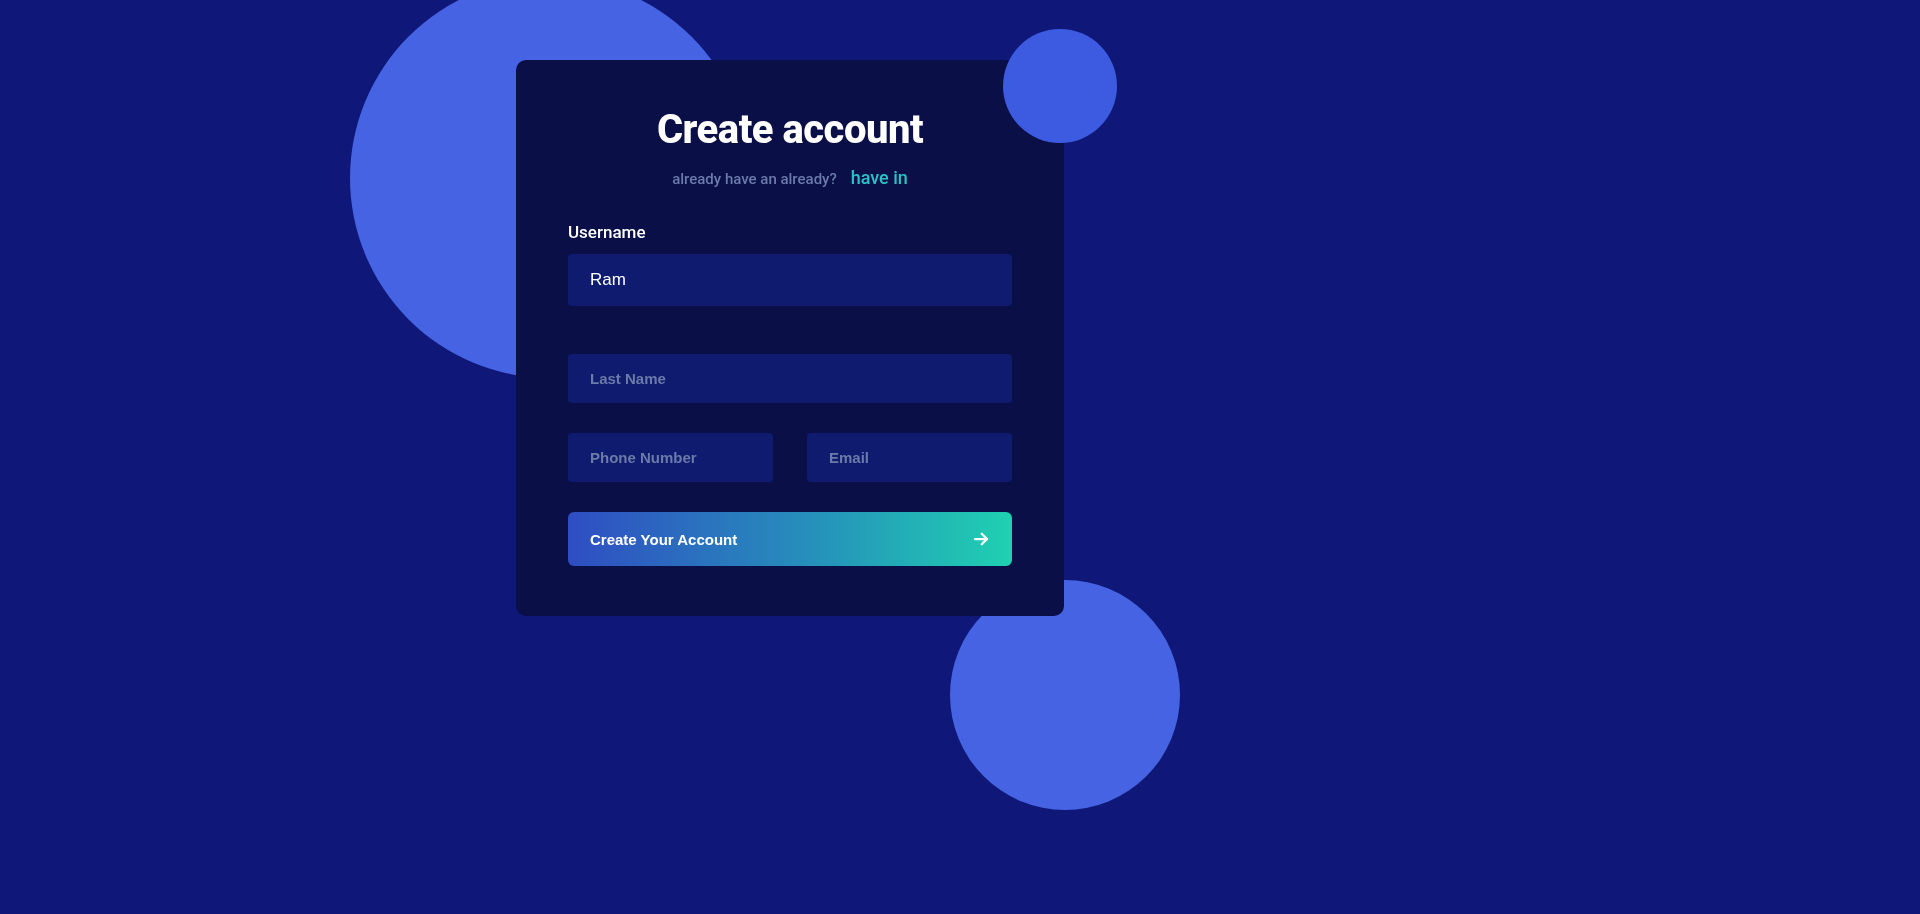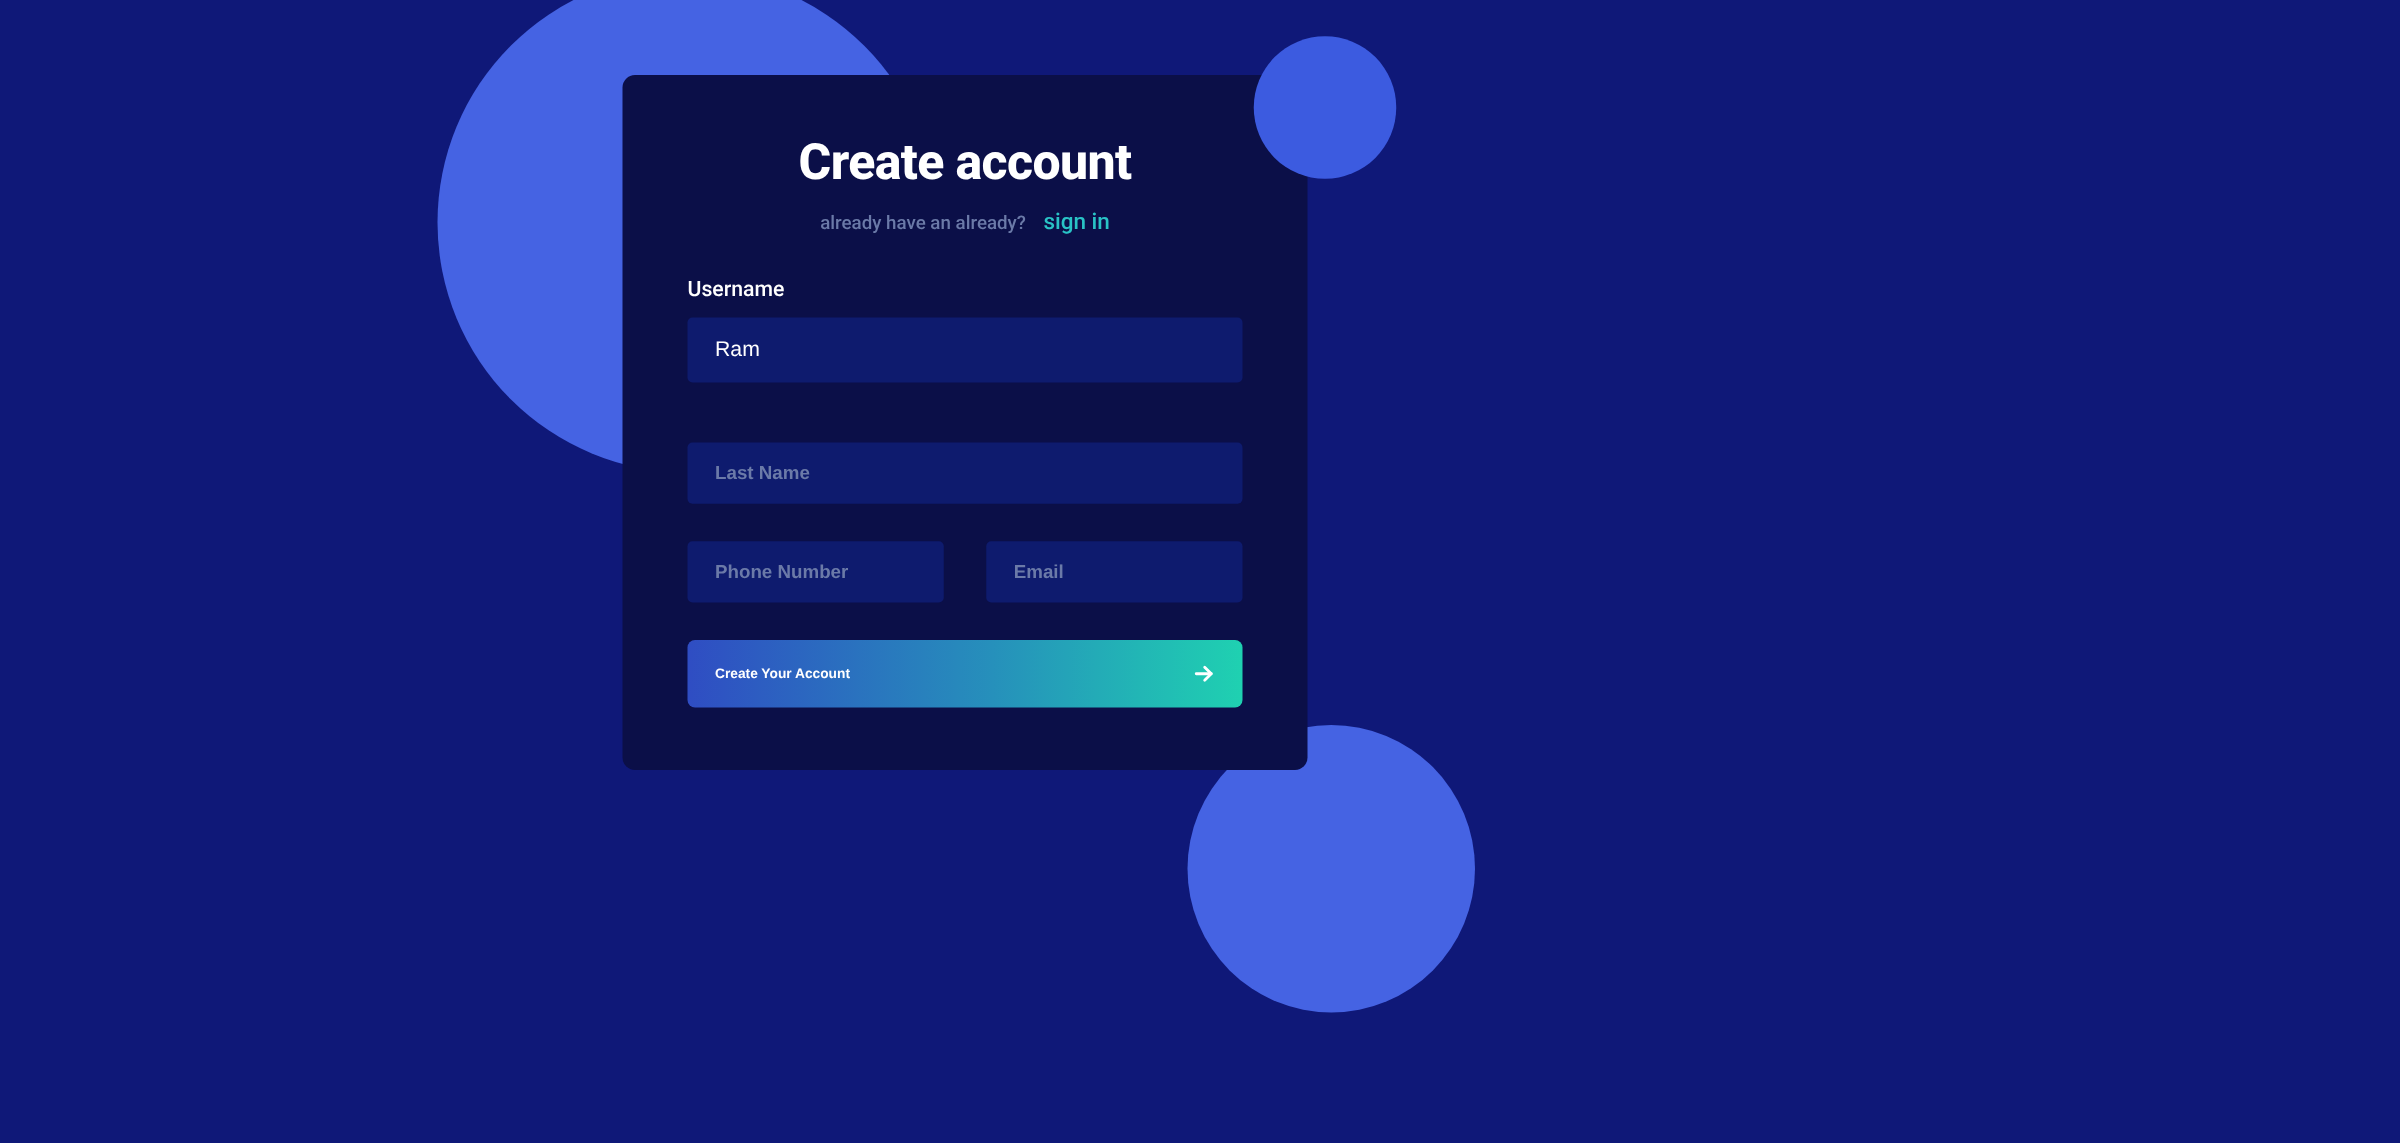--- a/index.html
+++ b/index.html
@@ -39,21 +39,21 @@
       width: 230px;
       height: 230px;
       background: #4563e3;
       border-radius: 50%;
       top: 580px;
       left: 950px;
     }
     .card {
       position: absolute;
       top: 60px;
-      left: 498px;
+      left: 516px;
       width: 548px;
       background: #0b0f48;
       border-radius: 10px;
       padding: 46px 52px 50px 52px;
       z-index: 5;
     }
     .title {
       color: #ffffff;
       font-size: 40px;
       font-weight: 800;
@@ -117,21 +117,21 @@
     .field-group.tight {
       margin-bottom: 30px;
     }
     .submit-btn {
       width: 100%;
       background: linear-gradient(90deg, #2f4dc3 0%, #2690bb 55%, #1fd1b1 100%);
       border: none;
       border-radius: 6px;
       padding: 18px 22px;
       color: #ffffff;
-      font-size: 11px;
+      font-size: 15px;
       font-weight: 700;
       display: flex;
       justify-content: space-between;
       align-items: center;
       cursor: pointer;
     }
     .arrow-icon {
       display: inline-flex;
       align-items: center;
     }
@@ -143,21 +143,21 @@
 </head>
 <body>
 
 <div class="circle-large"></div>
 <div class="circle-bottom"></div>
 
 <div class="card">
   <h1 class="title">Create account</h1>
   <div class="subrow">
     <span class="subtext">already have an already?</span>
-    <span class="signin-link">sign in</span>
+    <span class="signin-link">have in</span>
   </div>
 
   <div class="field-group">
     <label class="label">Username</label>
     <input class="input" type="text" value="Ram" style="">
   </div>
 
   <div class="field-group tight row">
     <input class="input small-text" type="text" placeholder="Last Name" style="">
   </div>

